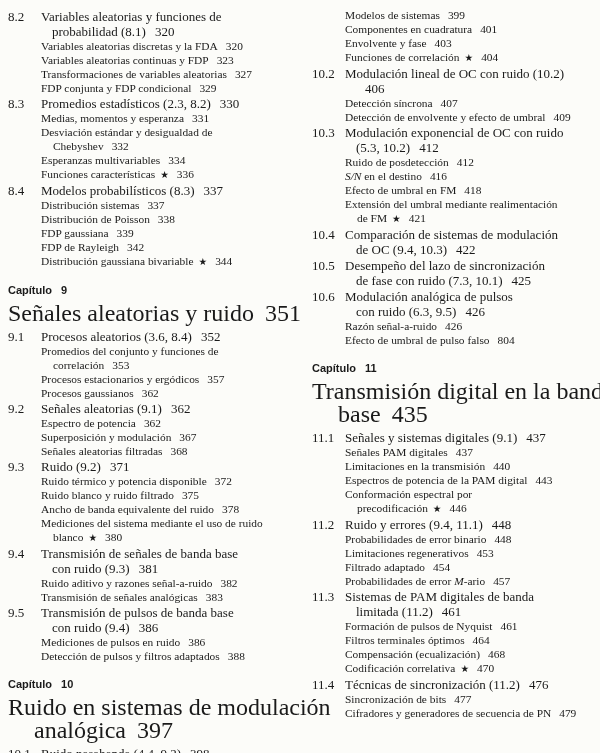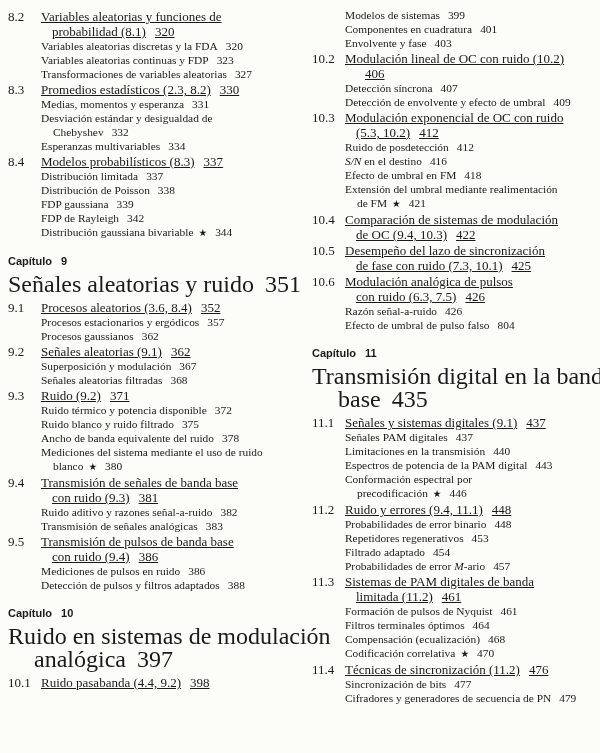--- a/index.html
+++ b/index.html
@@ -20,21 +20,20 @@
 
   .section { display: flex; margin-top: 1px; }
   .num {
     flex: none; width: 33px;
     font-size: 13px; line-height: 15px;
   }
   .stitle {
     font-size: 13px; line-height: 15px;
     padding-left: 11px; text-indent: -11px;
     white-space: nowrap;
-    text-decoration: underline;
   }
   .sub {
     margin-left: 33px;
     font-size: 11.4px; line-height: 14px;
     padding-left: 12px; text-indent: -12px;
     white-space: nowrap;
   }
   .pg { margin-left: 9px; }
   .sub .pg { margin-left: 8px; text-align: right; }
   .star { margin-left: 5px; font-size: 0.85em; }
@@ -61,50 +60,54 @@
 
 <div class="page">
   <div class="col" id="col-0">
       <div class="section">
         <span class="num">8.2</span>
         <div class="stitle"><span class="line">Variables aleatorias y funciones de</span><br><span class="line">probabilidad (8.1)</span><span class="pg">320</span></div>
       </div>
       <div class="sub"><span class="line">Variables aleatorias discretas y la FDA</span><span class="pg">320</span></div>
       <div class="sub"><span class="line">Variables aleatorias continuas y FDP</span><span class="pg">323</span></div>
       <div class="sub"><span class="line">Transformaciones de variables aleatorias</span><span class="pg">327</span></div>
+      <div class="sub"><span class="line">FDP conjunta y FDP condicional</span><span class="pg">329</span></div>
       <div class="section">
         <span class="num">8.3</span>
         <div class="stitle"><span class="line">Promedios estadísticos (2.3, 8.2)</span><span class="pg">330</span></div>
       </div>
       <div class="sub"><span class="line">Medias, momentos y esperanza</span><span class="pg">331</span></div>
       <div class="sub"><span class="line">Desviación estándar y desigualdad de</span><br><span class="line">Chebyshev</span><span class="pg">332</span></div>
       <div class="sub"><span class="line">Esperanzas multivariables</span><span class="pg">334</span></div>
+      <div class="sub"><span class="line">Funciones características</span><span class="star">★</span><span class="pg">336</span></div>
       <div class="section">
         <span class="num">8.4</span>
         <div class="stitle"><span class="line">Modelos probabilísticos (8.3)</span><span class="pg">337</span></div>
       </div>
-      <div class="sub"><span class="line">Distribución limitada</span><span class="pg">337</span></div>
+      <div class="sub"><span class="line">Distribución sistemas</span><span class="pg">337</span></div>
       <div class="sub"><span class="line">Distribución de Poisson</span><span class="pg">338</span></div>
       <div class="sub"><span class="line">FDP gaussiana</span><span class="pg">339</span></div>
       <div class="sub"><span class="line">FDP de Rayleigh</span><span class="pg">342</span></div>
       <div class="sub"><span class="line">Distribución gaussiana bivariable</span><span class="star">★</span><span class="pg">344</span></div>
       <div class="chapter">
         <div class="chlabel">Capítulo 9</div>
         <div class="chtitle"><span class="line">Señales aleatorias y ruido</span><span class="pg">351</span></div>
       </div>
       <div class="section">
         <span class="num">9.1</span>
         <div class="stitle"><span class="line">Procesos aleatorios (3.6, 8.4)</span><span class="pg">352</span></div>
       </div>
+      <div class="sub"><span class="line">Promedios del conjunto y funciones de</span><br><span class="line">correlación</span><span class="pg">353</span></div>
       <div class="sub"><span class="line">Procesos estacionarios y ergódicos</span><span class="pg">357</span></div>
       <div class="sub"><span class="line">Procesos gaussianos</span><span class="pg">362</span></div>
       <div class="section">
         <span class="num">9.2</span>
         <div class="stitle"><span class="line">Señales aleatorias (9.1)</span><span class="pg">362</span></div>
       </div>
+      <div class="sub"><span class="line">Espectro de potencia</span><span class="pg">362</span></div>
       <div class="sub"><span class="line">Superposición y modulación</span><span class="pg">367</span></div>
       <div class="sub"><span class="line">Señales aleatorias filtradas</span><span class="pg">368</span></div>
       <div class="section">
         <span class="num">9.3</span>
         <div class="stitle"><span class="line">Ruido (9.2)</span><span class="pg">371</span></div>
       </div>
       <div class="sub"><span class="line">Ruido térmico y potencia disponible</span><span class="pg">372</span></div>
       <div class="sub"><span class="line">Ruido blanco y ruido filtrado</span><span class="pg">375</span></div>
       <div class="sub"><span class="line">Ancho de banda equivalente del ruido</span><span class="pg">378</span></div>
       <div class="sub"><span class="line">Mediciones del sistema mediante el uso de ruido</span><br><span class="line">blanco</span><span class="star">★</span><span class="pg">380</span></div>
@@ -126,20 +129,21 @@
       </div>
       <div class="section">
         <span class="num">10.1</span>
         <div class="stitle"><span class="line">Ruido pasabanda (4.4, 9.2)</span><span class="pg">398</span></div>
       </div>
     </div>
   <div class="col" id="col-1">
       <div class="sub"><span class="line">Modelos de sistemas</span><span class="pg">399</span></div>
       <div class="sub"><span class="line">Componentes en cuadratura</span><span class="pg">401</span></div>
       <div class="sub"><span class="line">Envolvente y fase</span><span class="pg">403</span></div>
+      <div class="sub"><span class="line">Funciones de correlación</span><span class="star">★</span><span class="pg">404</span></div>
       <div class="section">
         <span class="num">10.2</span>
         <div class="stitle"><span class="line">Modulación lineal de OC con ruido (10.2)</span><br><span class="pg">406</span></div>
       </div>
       <div class="sub"><span class="line">Detección síncrona</span><span class="pg">407</span></div>
       <div class="sub"><span class="line">Detección de envolvente y efecto de umbral</span><span class="pg">409</span></div>
       <div class="section">
         <span class="num">10.3</span>
         <div class="stitle"><span class="line">Modulación exponencial de OC con ruido</span><br><span class="line">(5.3, 10.2)</span><span class="pg">412</span></div>
       </div>
@@ -150,42 +154,42 @@
       <div class="section">
         <span class="num">10.4</span>
         <div class="stitle"><span class="line">Comparación de sistemas de modulación</span><br><span class="line">de OC (9.4, 10.3)</span><span class="pg">422</span></div>
       </div>
       <div class="section">
         <span class="num">10.5</span>
         <div class="stitle"><span class="line">Desempeño del lazo de sincronización</span><br><span class="line">de fase con ruido (7.3, 10.1)</span><span class="pg">425</span></div>
       </div>
       <div class="section">
         <span class="num">10.6</span>
-        <div class="stitle"><span class="line">Modulación analógica de pulsos</span><br><span class="line">con ruido (6.3, 7.5)</span><span class="pg">426</span></div>
+        <div class="stitle"><span class="line">Modulación analógica de pulsos</span><br><span class="line">con ruido (6.3, 9.5)</span><span class="pg">426</span></div>
       </div>
       <div class="sub"><span class="line">Razón señal-a-ruido</span><span class="pg">426</span></div>
       <div class="sub"><span class="line">Efecto de umbral de pulso falso</span><span class="pg">804</span></div>
       <div class="chapter">
         <div class="chlabel">Capítulo 11</div>
         <div class="chtitle"><span class="line">Transmisión digital en la banda</span><br><span class="line">base</span><span class="pg">435</span></div>
       </div>
       <div class="section">
         <span class="num">11.1</span>
         <div class="stitle"><span class="line">Señales y sistemas digitales (9.1)</span><span class="pg">437</span></div>
       </div>
       <div class="sub"><span class="line">Señales PAM digitales</span><span class="pg">437</span></div>
       <div class="sub"><span class="line">Limitaciones en la transmisión</span><span class="pg">440</span></div>
       <div class="sub"><span class="line">Espectros de potencia de la PAM digital</span><span class="pg">443</span></div>
       <div class="sub"><span class="line">Conformación espectral por</span><br><span class="line">precodificación</span><span class="star">★</span><span class="pg">446</span></div>
       <div class="section">
         <span class="num">11.2</span>
         <div class="stitle"><span class="line">Ruido y errores (9.4, 11.1)</span><span class="pg">448</span></div>
       </div>
       <div class="sub"><span class="line">Probabilidades de error binario</span><span class="pg">448</span></div>
-      <div class="sub"><span class="line">Repetidores regenerativos</span><span class="pg">453</span></div>
+      <div class="sub"><span class="line">Limitaciones regenerativos</span><span class="pg">453</span></div>
       <div class="sub"><span class="line">Filtrado adaptado</span><span class="pg">454</span></div>
       <div class="sub"><span>Probabilidades de error </span><span class="it">M</span><span>-ario</span><span class="pg">457</span></div>
       <div class="section">
         <span class="num">11.3</span>
         <div class="stitle"><span class="line">Sistemas de PAM digitales de banda</span><br><span class="line">limitada (11.2)</span><span class="pg">461</span></div>
       </div>
       <div class="sub"><span class="line">Formación de pulsos de Nyquist</span><span class="pg">461</span></div>
       <div class="sub"><span class="line">Filtros terminales óptimos</span><span class="pg">464</span></div>
       <div class="sub"><span class="line">Compensación (ecualización)</span><span class="pg">468</span></div>
       <div class="sub"><span class="line">Codificación correlativa</span><span class="star">★</span><span class="pg">470</span></div>

